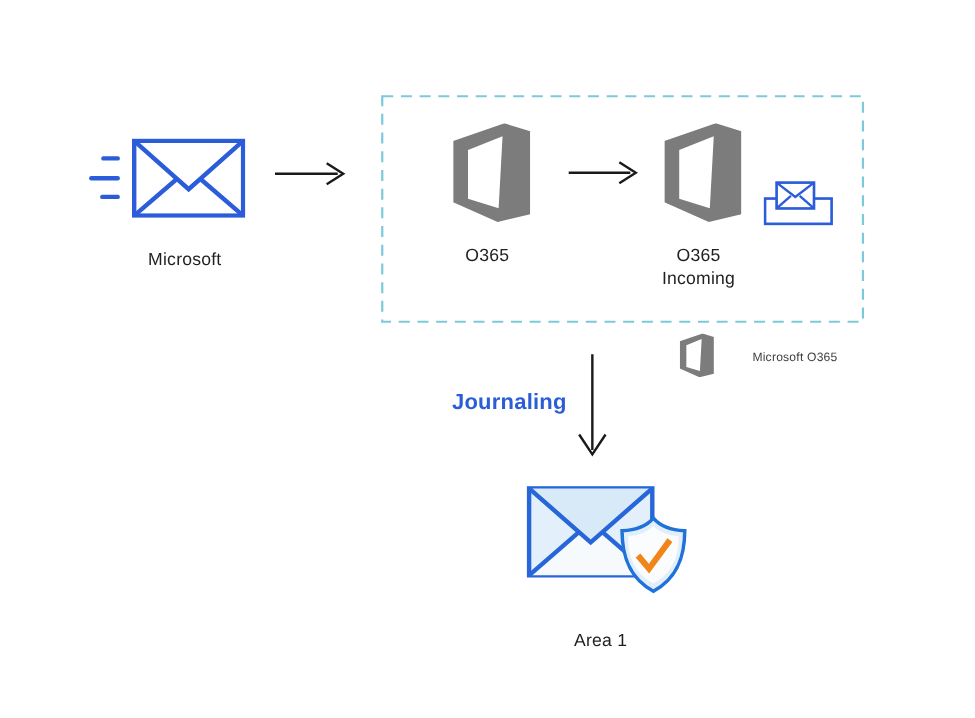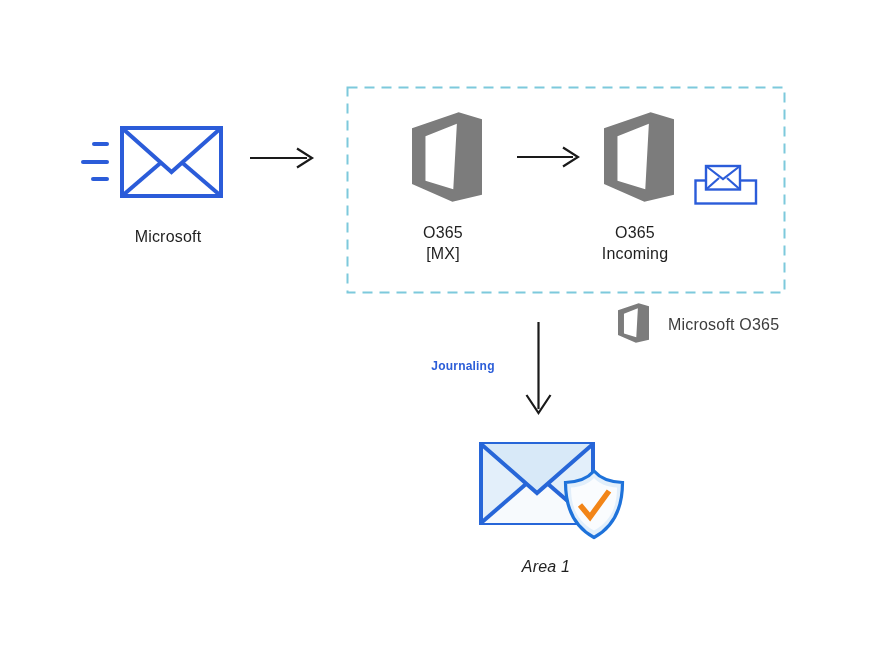--- a/index.html
+++ b/index.html
@@ -6,24 +6,24 @@
   #canvas{
     position:relative;width:886px;height:653px;background:#fff;overflow:hidden;
     font-family:"Liberation Sans","DejaVu Sans",sans-serif;
   }
   .abs{position:absolute;}
   .node-label{
     font-size:16px;line-height:21px;color:var(--label-text);
     text-align:center;letter-spacing:.2px;
   }
   .journaling{
-    font-size:12px;line-height:18px;font-weight:600;color:var(--journaling-blue);
+    font-size:20px;line-height:18px;font-weight:600;color:var(--journaling-blue);
     text-align:center;letter-spacing:.2px;
   }
-  .legend-label{font-size:16px;line-height:18px;color:var(--legend-text);letter-spacing:.2px;}
+  .legend-label{font-size:11px;line-height:18px;color:var(--legend-text);letter-spacing:.2px;margin-left:16px;}
   .speed-line{position:absolute;height:3.5px;border-radius:2px;background:var(--envelope-blue);}
   
   .env-stroke{fill:#fff;stroke:var(--envelope-blue);stroke-width:4;}
   .env-line{fill:none;stroke:var(--envelope-blue);stroke-width:4;}
   .env-stroke-sm{fill:#fff;stroke:var(--envelope-blue);stroke-width:2.4;}
   .env-line-sm{fill:none;stroke:var(--envelope-blue);stroke-width:2.2;}
   .office{fill:var(--office-gray);fill-rule:evenodd;}
   .arrow{fill:none;stroke:var(--arrow-black);stroke-width:2.2;}
   .dash-rect{fill:none;stroke:var(--dashed-border);stroke-width:2;stroke-dasharray:10 7;}
   .a1-body{fill:var(--area1-fill);stroke:var(--area1-stroke);stroke-width:4;}
@@ -61,21 +61,20 @@
 
   <svg class="abs" style="left:346px;top:86px;" width="440" height="208" viewBox="0 0 440 208">
     <rect class="dash-rect" x="1.5" y="1.5" width="437" height="205"></rect>
   </svg>
 
   <svg class="abs" style="left:412px;top:112px;" width="70" height="90" viewBox="0 0 78 100">
     <path class="office" d="M52,0 L78,8 L78,92 L45,100 L0,80 L0,18 Z M15,27 L50,13 L46,86 L15,76.5 Z"></path>
   </svg>
   <div class="abs node-label" style="left:383px;top:222px;width:120px;">
     <div>O365</div>
-    <div>[MX]</div>
   </div>
 
   <svg class="abs" style="left:516px;top:145px;" width="64" height="24" viewBox="0 0 64 24">
     <line class="arrow" x1="1" y1="12" x2="57" y2="12"></line>
     <polyline class="arrow" points="47,2.5 62,12 47,21.5"></polyline>
   </svg>
 
   <svg class="abs" style="left:604px;top:112px;" width="70" height="90" viewBox="0 0 78 100">
     <path class="office" d="M52,0 L78,8 L78,92 L45,100 L0,80 L0,18 Z M15,27 L50,13 L46,86 L15,76.5 Z"></path>
   </svg>
@@ -110,17 +109,17 @@
     <polygon class="a1-flap" points="3,6 115,6 59,55"></polygon>
     <polygon class="a1-center" points="3,85 48,46 59,55 70,46 115,85"></polygon>
     <polyline class="a1-line" points="3,6 59,55 115,6"></polyline>
     <line class="a1-line" x1="3" y1="85" x2="48" y2="46"></line>
     <line class="a1-line" x1="115" y1="85" x2="70" y2="46"></line>
     <path class="shield-outer" d="M116,33 C122,40 132,44 144.5,44.5 C144.5,66 139,87 116,99.5 C93,87 87.5,66 87.5,44.5 C100,44 110,40 116,33 Z"></path>
     <path class="shield-inner" d="M116,40 C121,45.5 129,49 139,49.5 C139,66 135,82 116,92.5 C97,82 93,66 93,49.5 C103,49 111,45.5 116,40 Z"></path>
     <polyline class="check" points="102,67 112,79 131,53"></polyline>
   </svg>
 
-  <div class="abs node-label" style="left:475px;top:556px;width:142px;font-style:italic;">
+  <div class="abs node-label" style="left:475px;top:572px;width:142px;">
     <div>Area 1</div>
   </div>
 
 </div>
 
 </body></html>

